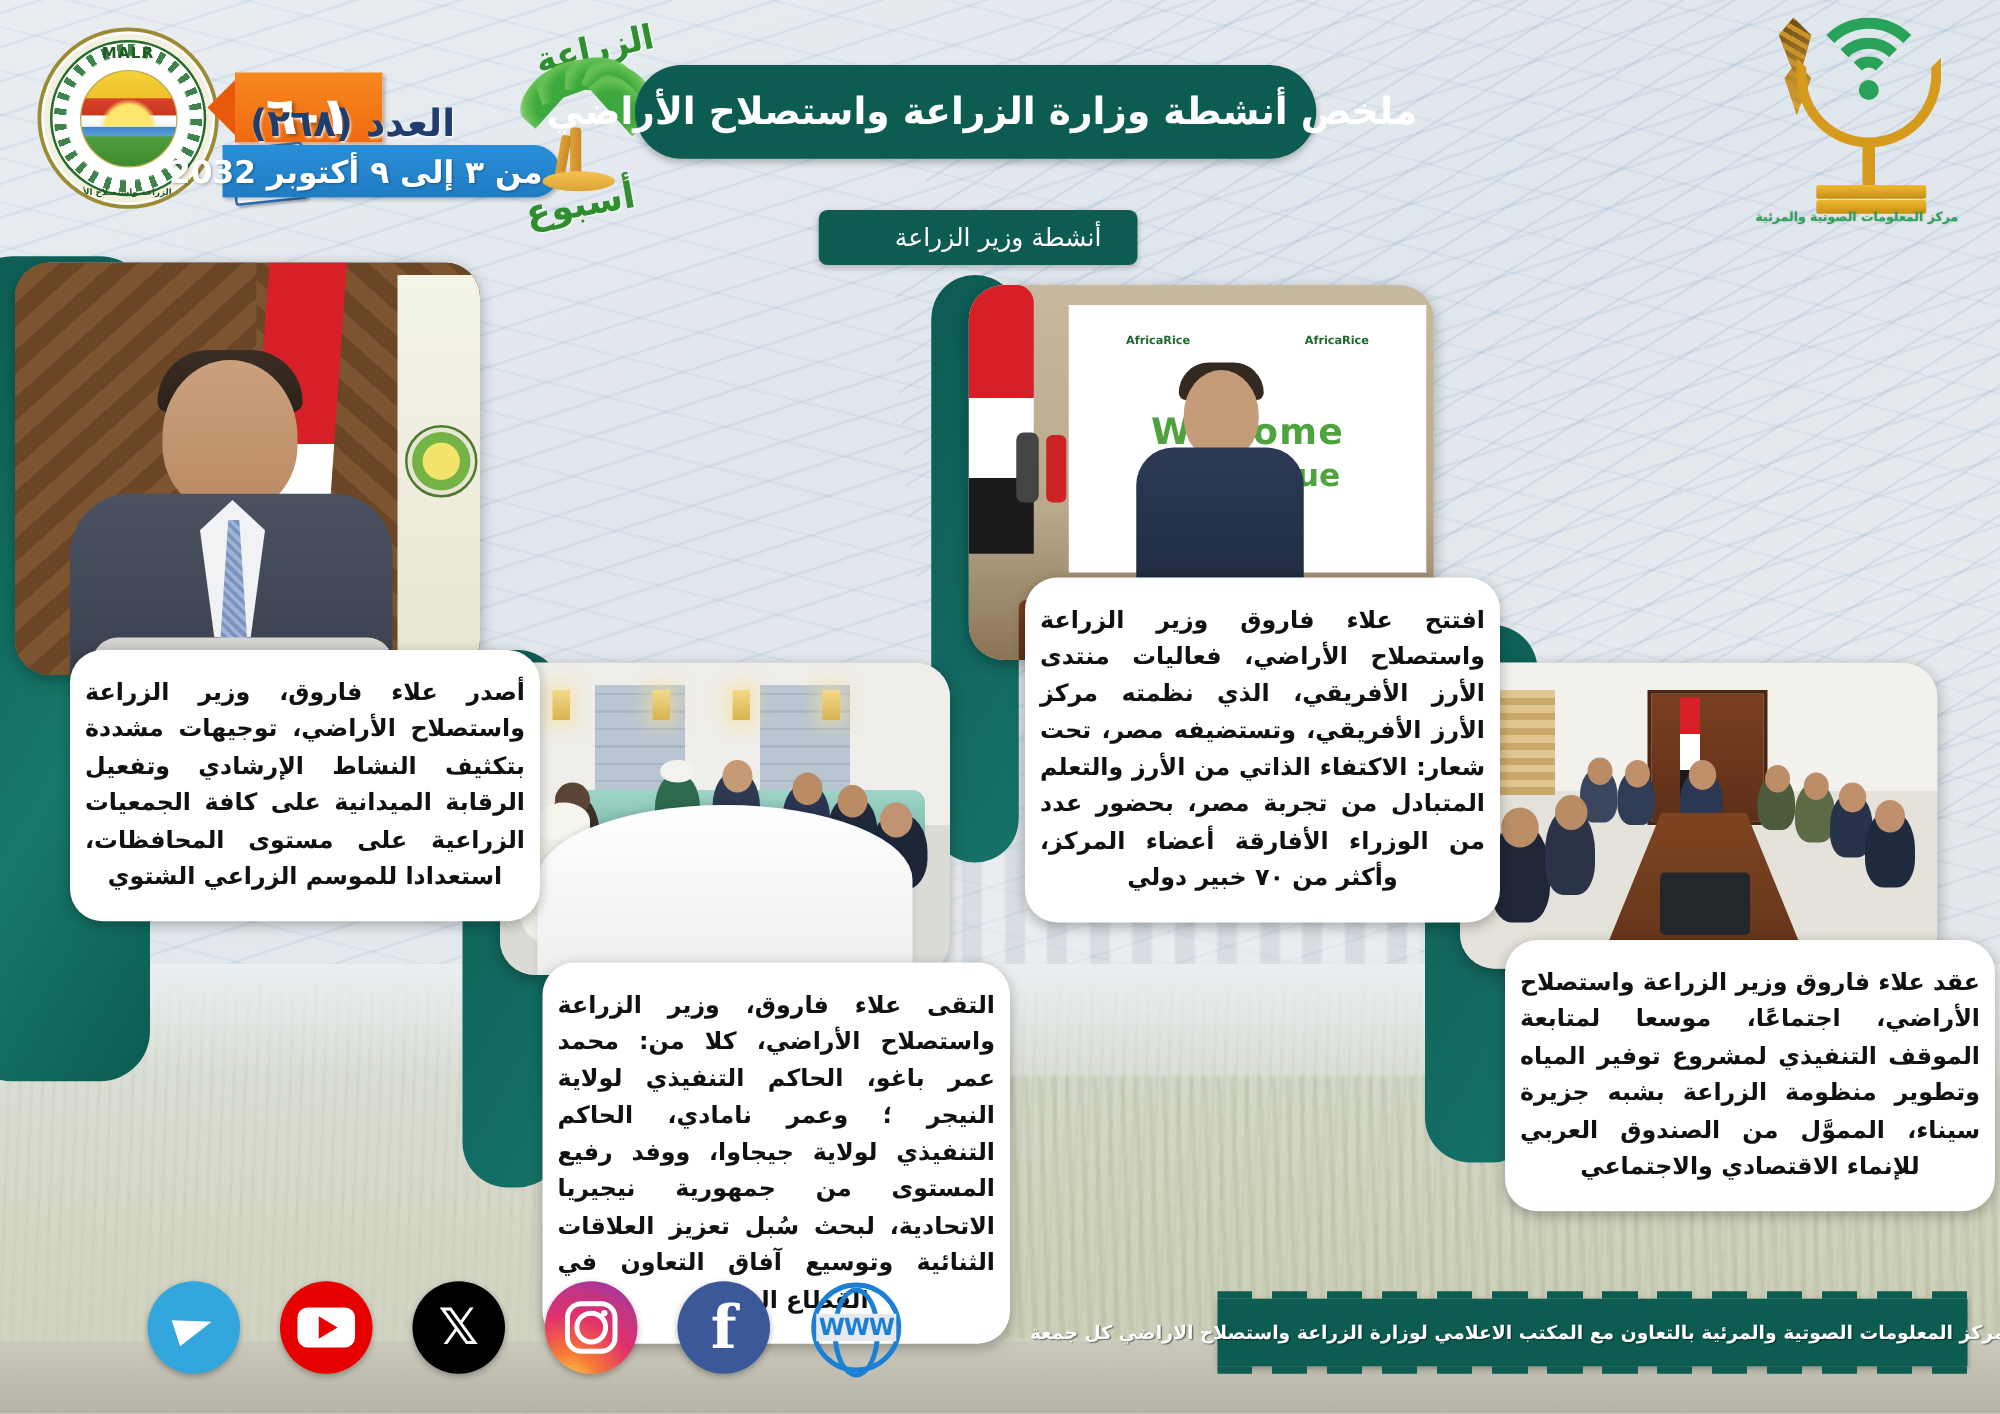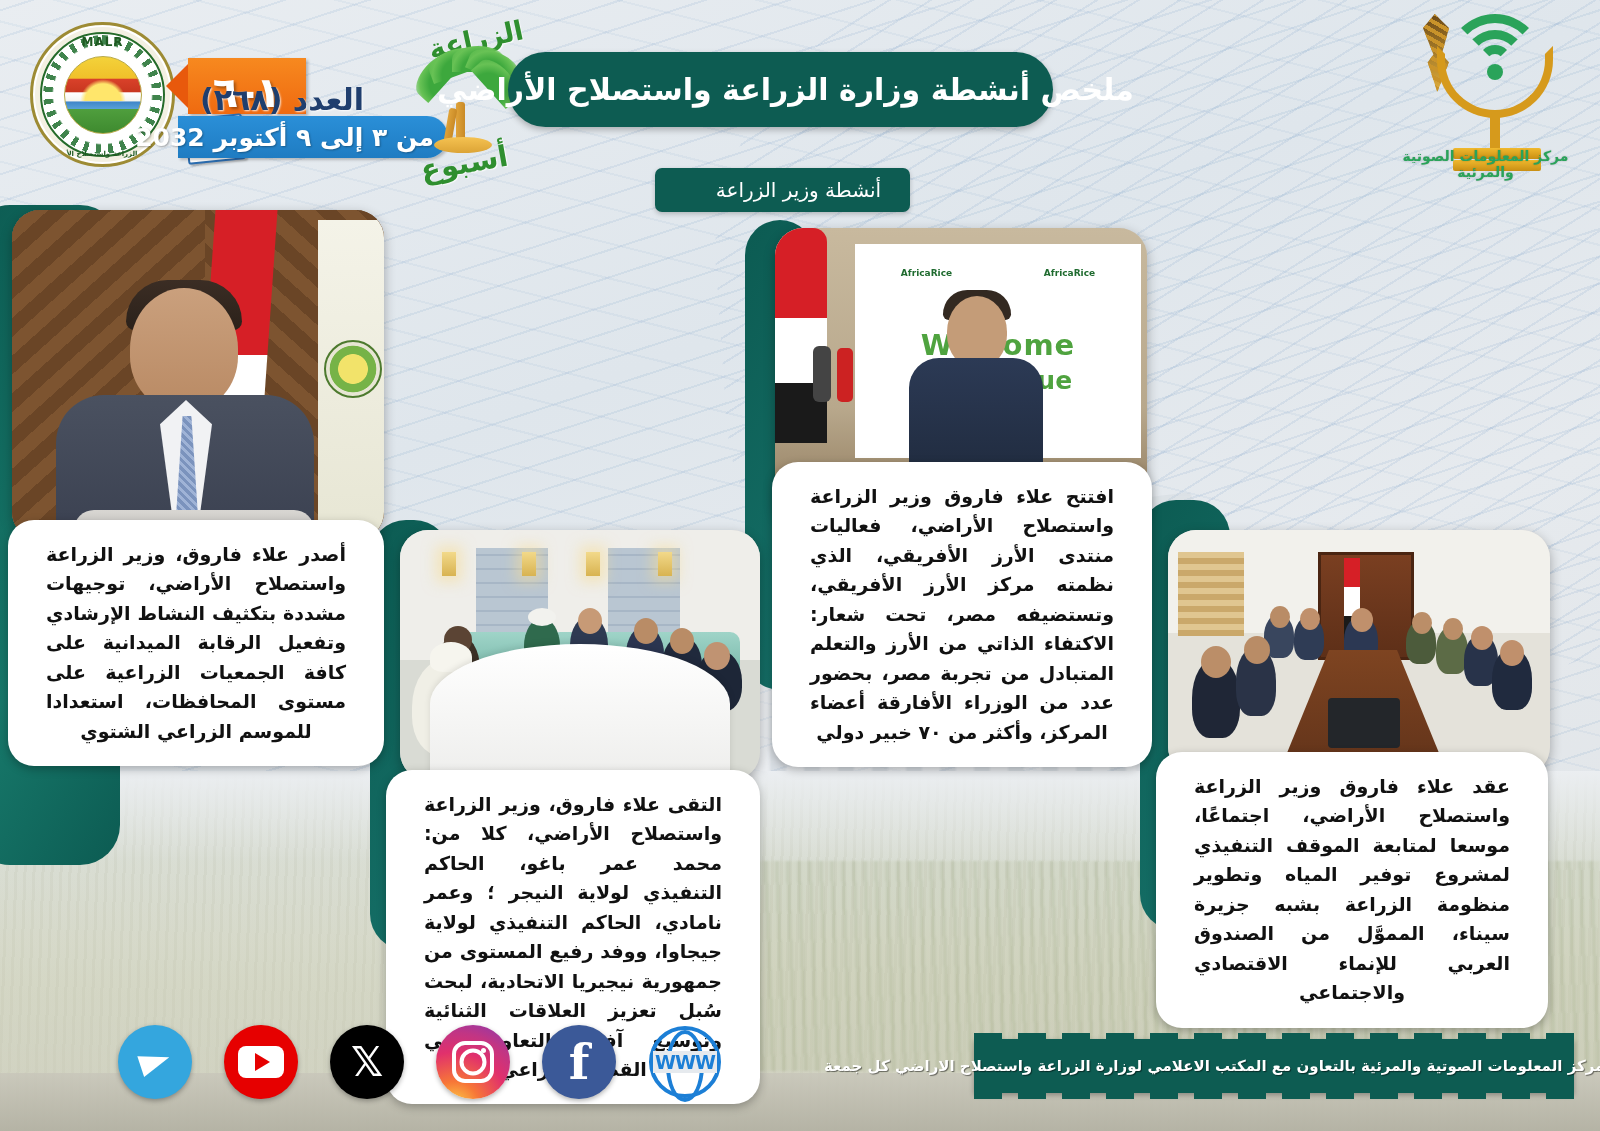--- a/index.html
+++ b/index.html
@@ -242,21 +242,21 @@
   }
   .avic-wheat{
     position:absolute; left:30px; top:6px; width:26px; height:78px;
     background:
       repeating-linear-gradient(30deg, #c9932a 0 4px, rgba(0,0,0,0) 4px 8px),
       linear-gradient(to bottom,#6d4a17,#e0ae3c);
     clip-path: polygon(45% 0,100% 18%,72% 52%,100% 62%,55% 100%,18% 62%,40% 52%,0 18%);
   }
   .avic-sub{
     position:absolute; left:0; right:0; bottom:0; text-align:center;
-    font-size:14px; font-weight:bold; color:#2aa35a;
+    font-size:10px; font-weight:bold; color:#2aa35a;
     text-shadow:0 0 2px rgba(0,0,0,.25);
   }
 
   
   .green-panel{
     position:absolute; left:-30px; top:205px; width:150px; height:660px;
     background: linear-gradient(120deg,#0c5b52,#17786a 60%,#0c5b52);
     border-radius:40px;
   }
   .green-panel2{
@@ -459,25 +459,26 @@
     background: repeating-linear-gradient(0deg,#caa86a 0 6px,#e0c690 6px 12px);
   }
   .p4-proj{
     position:absolute; left:160px; top:168px; width:72px; height:50px;
     background:#23262a; border-radius:4px;
   }
 
   
   .caption{
     position:absolute; background:#fff; border-radius:26px;
-    padding:20px 38px;
+    padding:20px 12px;
     box-shadow:0 3px 10px rgba(0,0,0,.28);
     color:#111; font-size:19px; line-height:1.55;
     text-align:justify; text-align-last:center;
     font-weight:bold;
+    margin-left:48px;
   }
   #caption-1{ left:8px;   top:520px; width:376px; }
   #caption-2{ left:772px; top:462px; width:380px; }
   #caption-3{ left:386px; top:770px; width:374px; }
   #caption-4{ left:1156px;top:752px; width:392px; }
 
   
   .social-row{
     position:absolute; left:118px; bottom:32px;
     display:flex; align-items:center; gap:32px;

